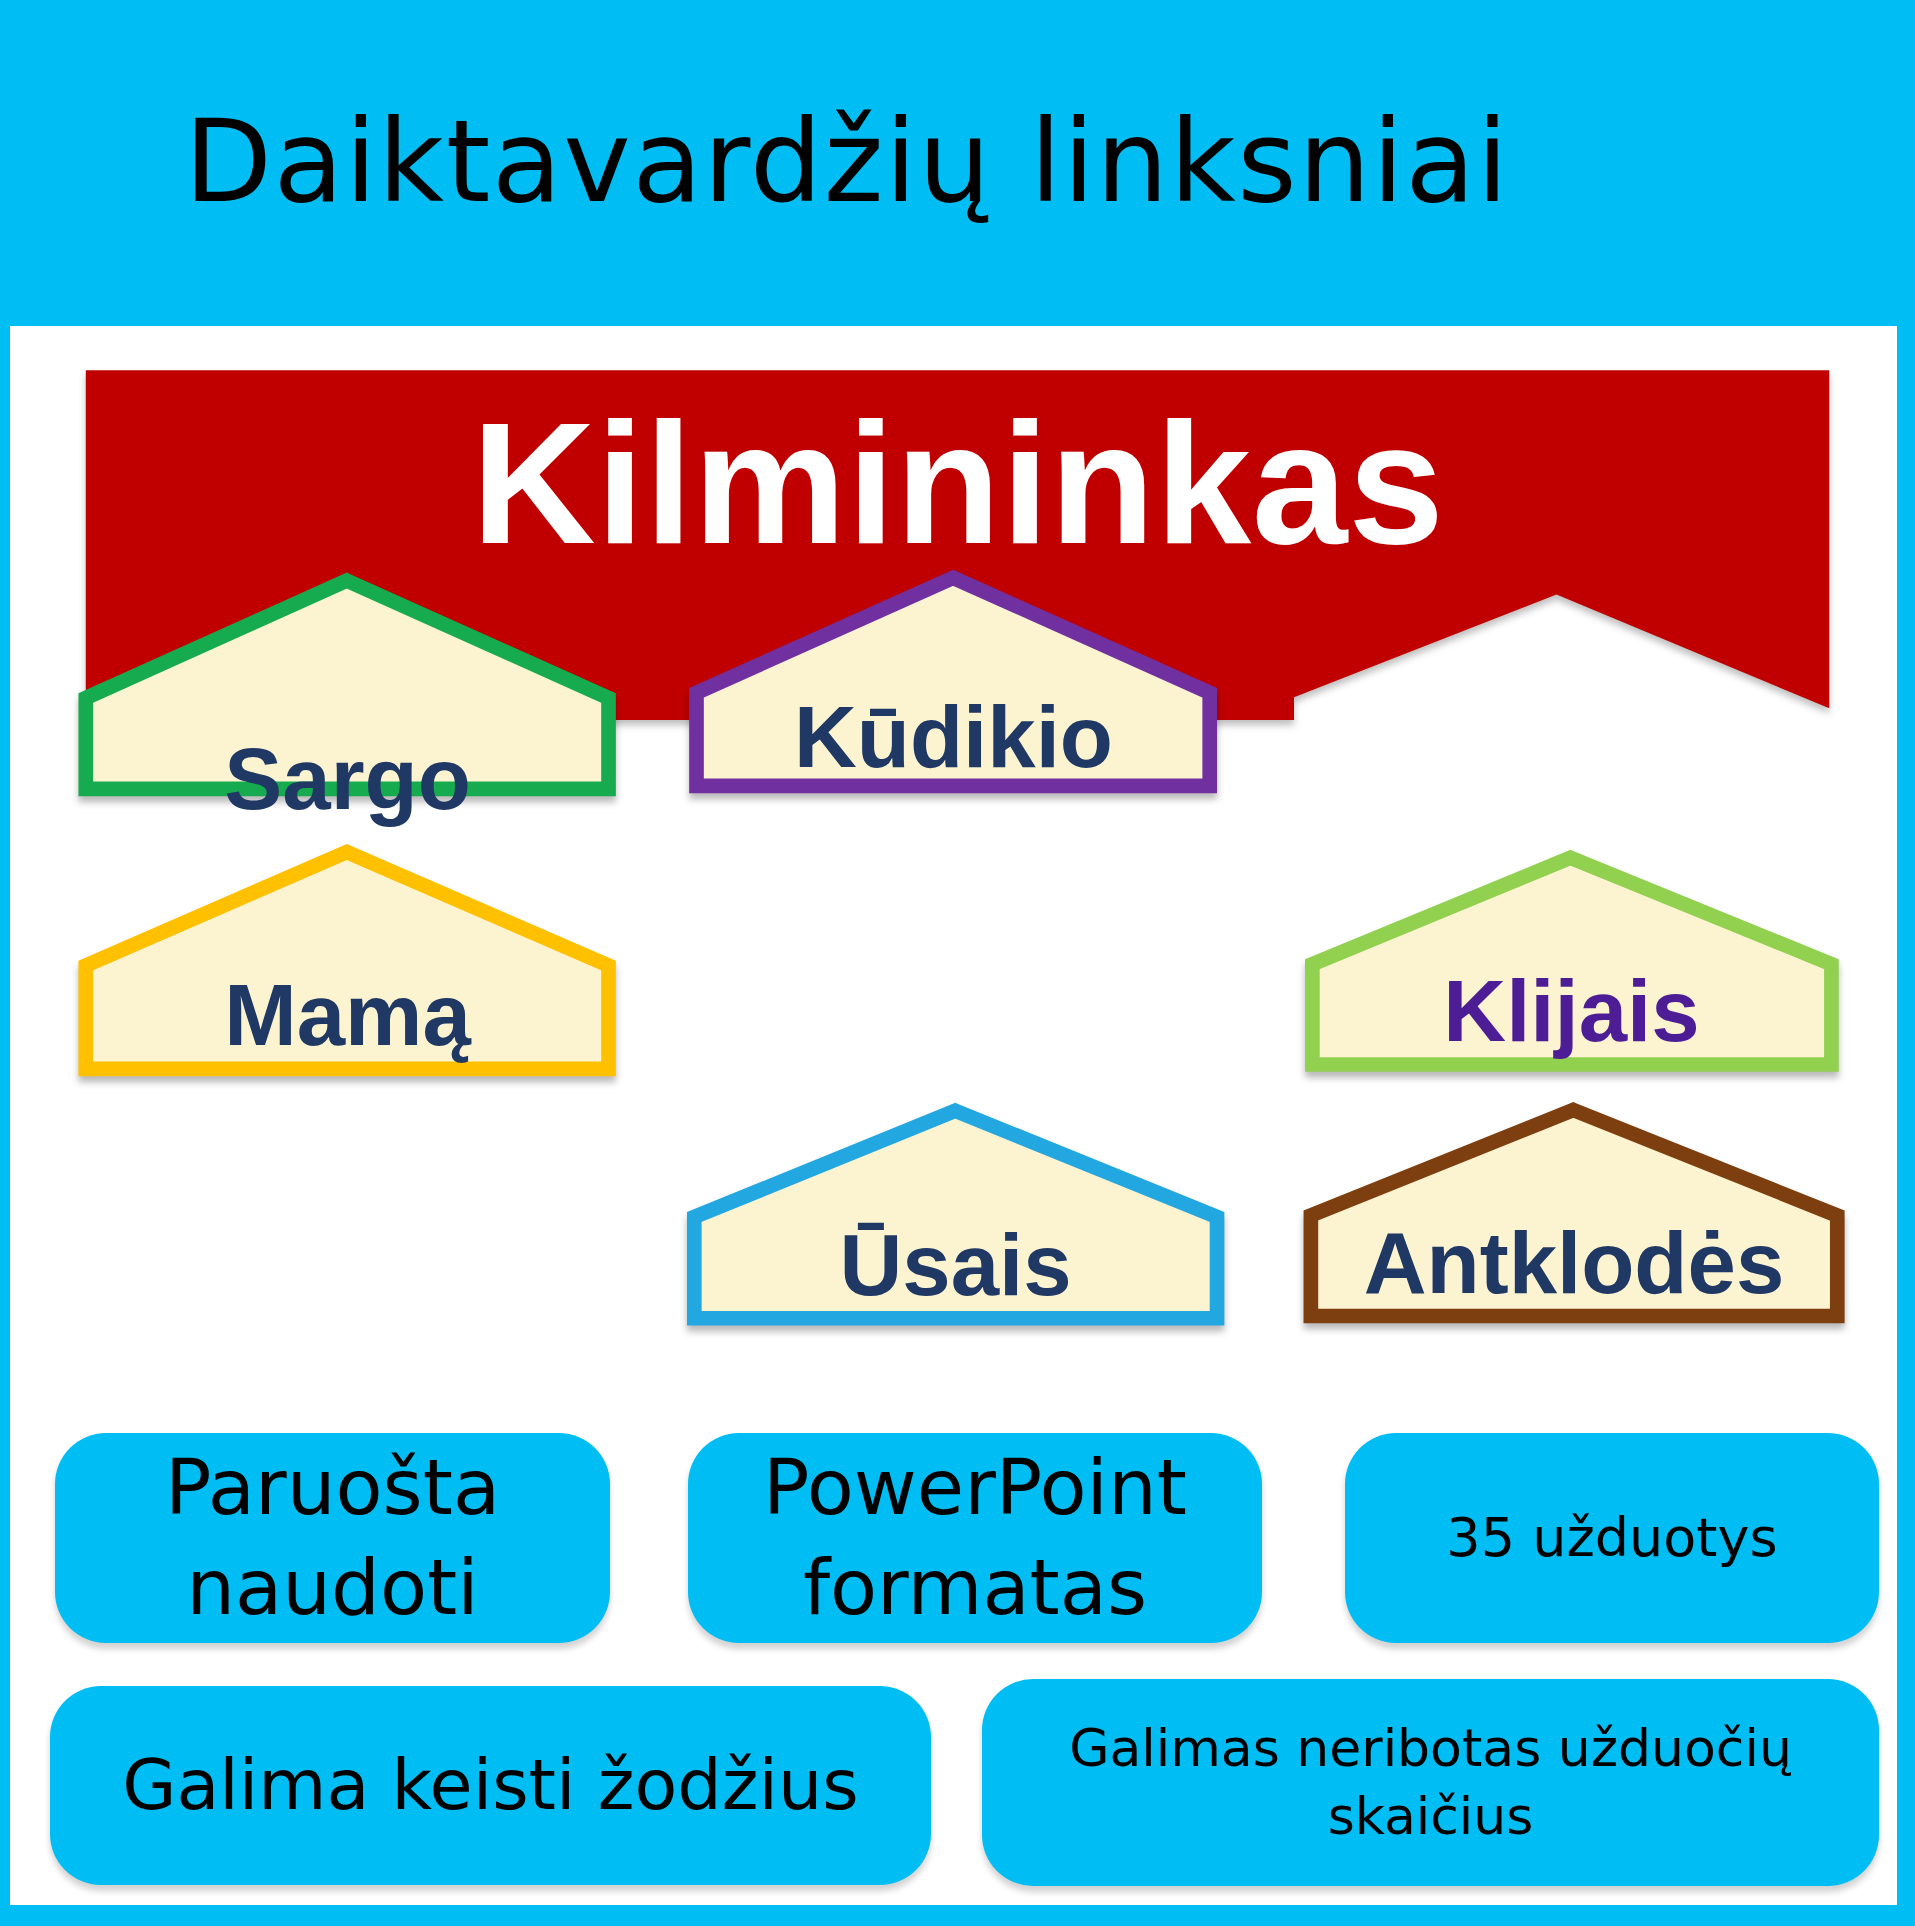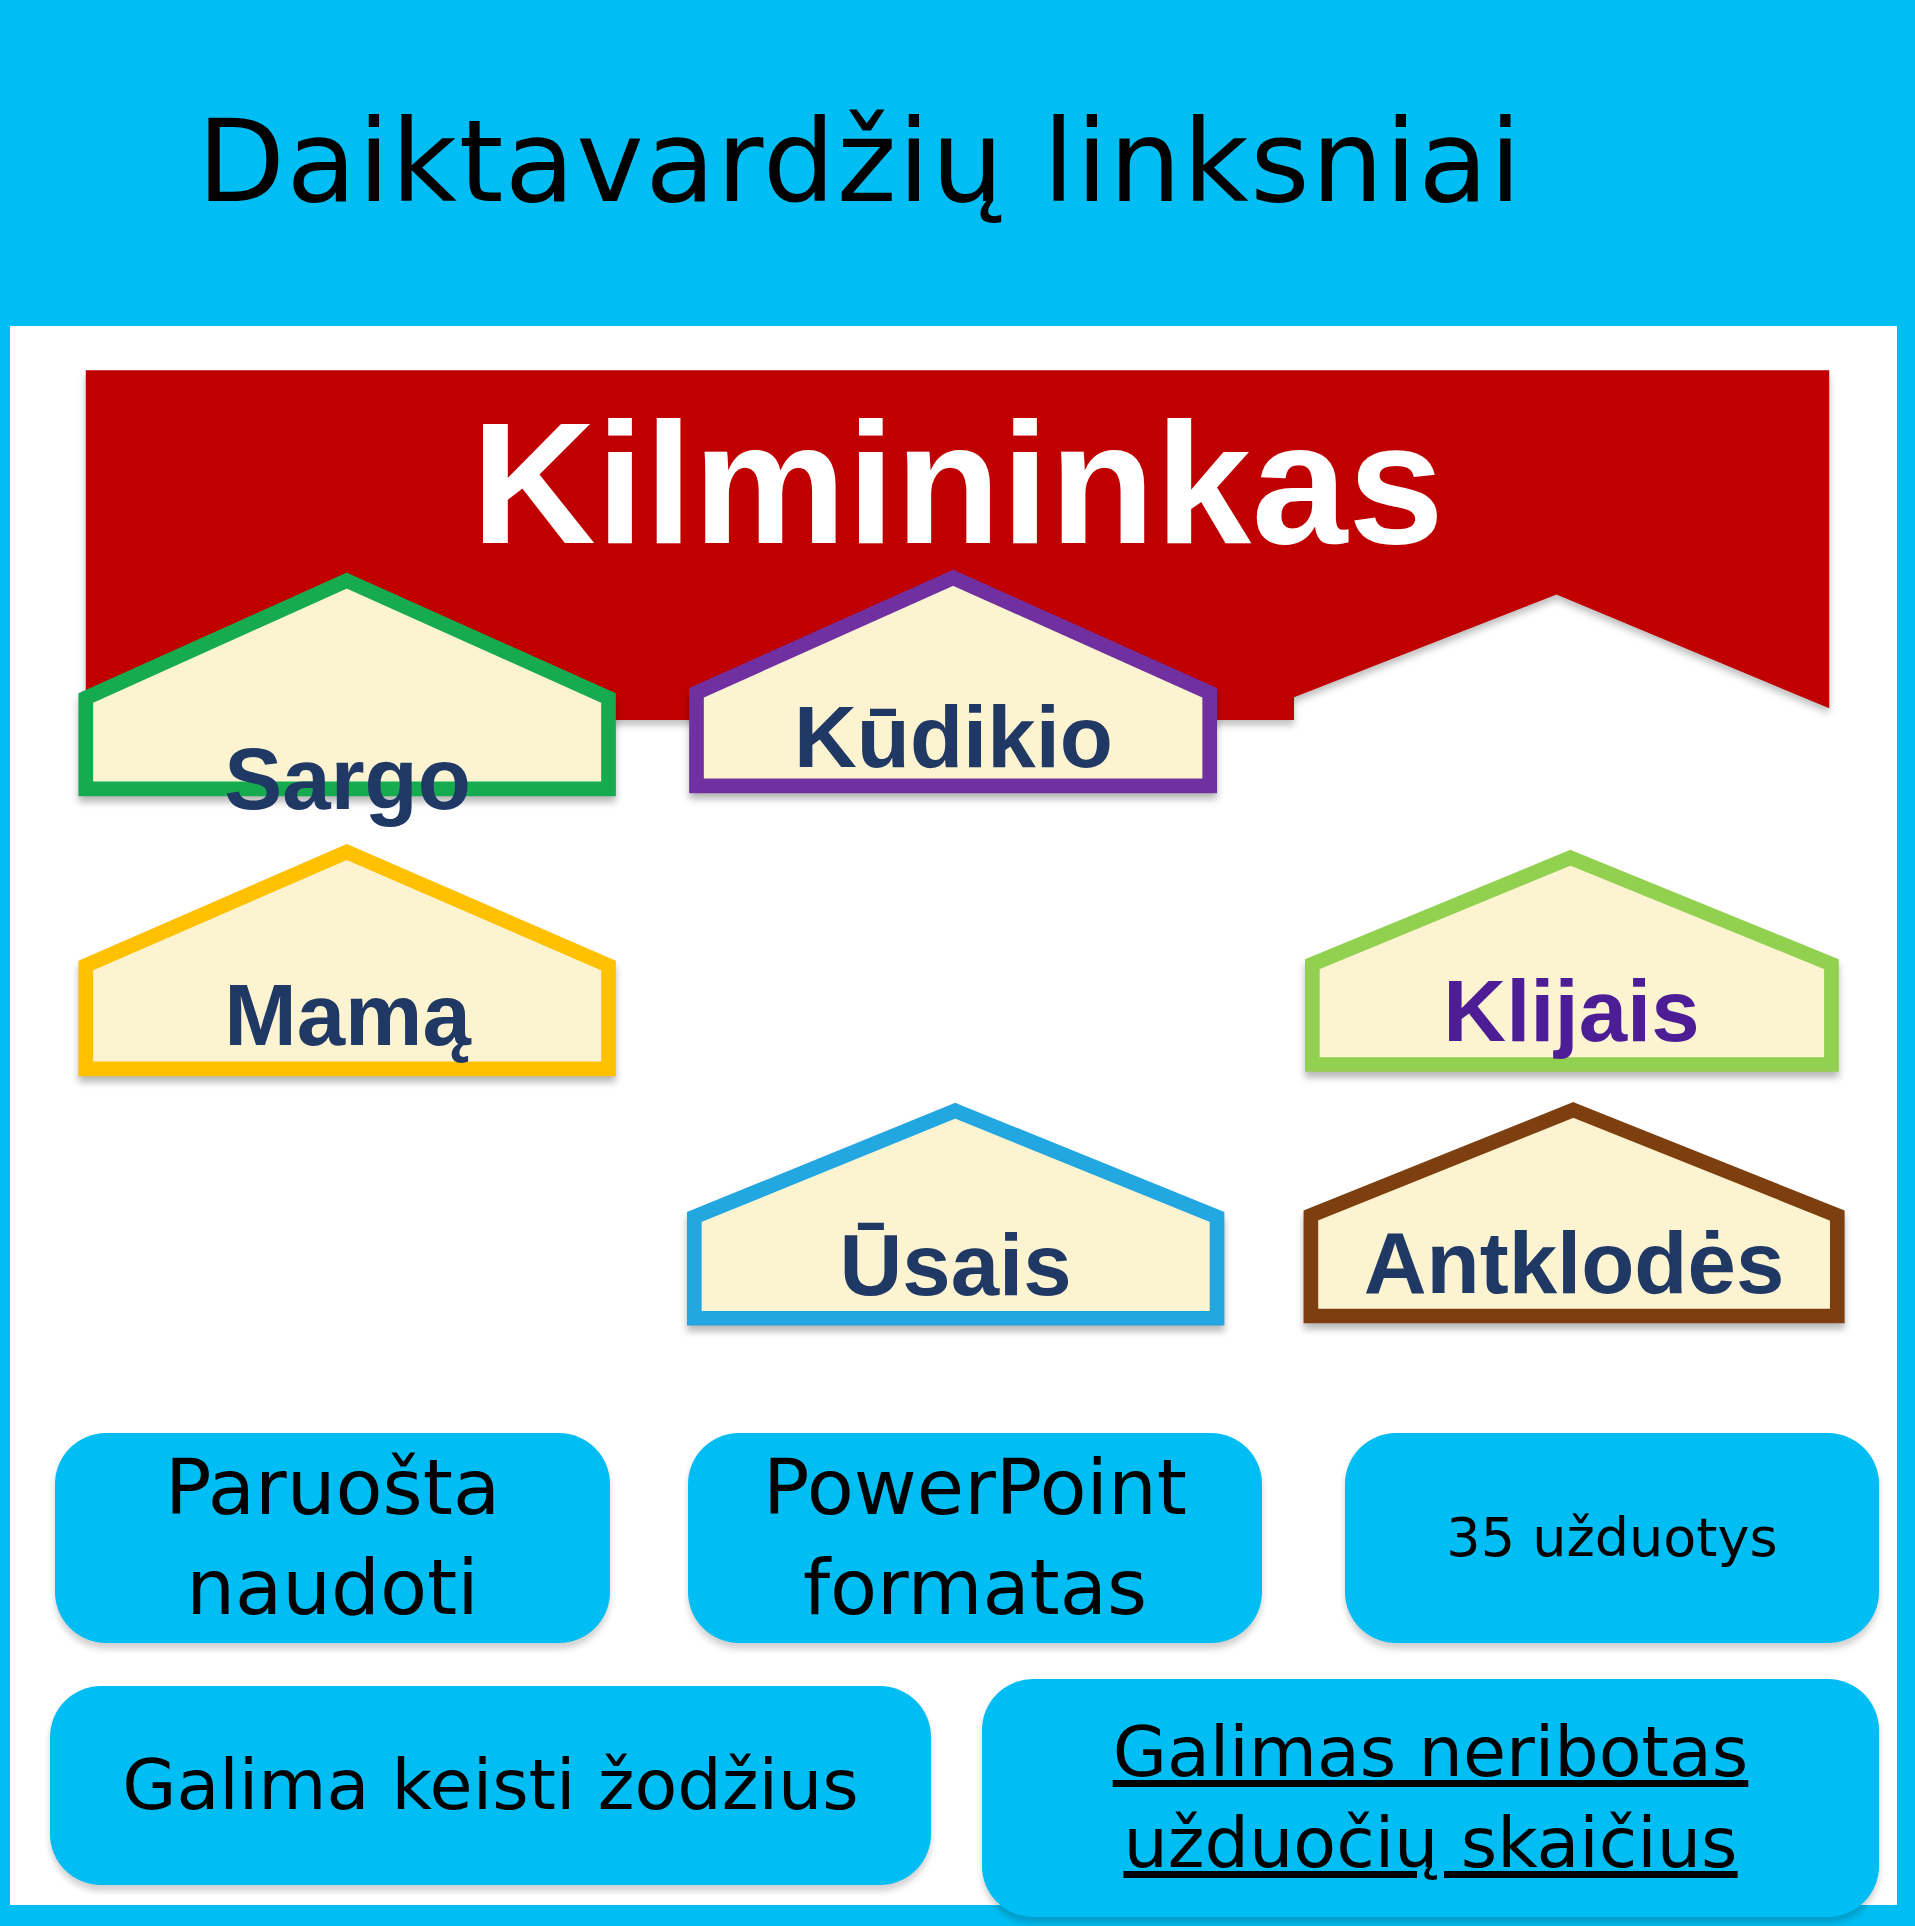--- a/index.html
+++ b/index.html
@@ -12,21 +12,20 @@
   
   .panel{
     left:9.5px;top:326px;width:1887px;height:1579px;
     background:#FFFFFF;
   }
   .page-title{
     left:0;top:22px;width:1694px;height:279px;
     display:flex;align-items:center;justify-content:center;
     font-size:114px;letter-spacing:1.5px;
     font-family:"DejaVu Sans",sans-serif;
-    padding-left:13px;
   }
   .shapes{left:0;top:0;width:1915px;height:1926px;pointer-events:none;}
   .ribbon{filter:drop-shadow(0 7px 5px rgba(0,0,0,.25));}
   .house{filter:drop-shadow(0 8px 5px rgba(0,0,0,.28));}
   .house-label{
     display:flex;align-items:center;justify-content:center;
     font-family:"Liberation Sans",sans-serif;font-weight:700;
     font-size:87px;
   }
   .banner-label{
@@ -41,21 +40,21 @@
     text-align:center;
     font-family:"DejaVu Sans",sans-serif;
     box-shadow:0 5.1px 6.6px rgba(0,0,0,.18);
     line-height:1.3;
     padding:0 13px;box-sizing:border-box;
   }
   .f1{left:55px;top:1433px;width:555px;height:210px;font-size:77px;}
   .f2{left:688px;top:1433px;width:574px;height:210px;font-size:77px;}
   .f3{left:1345px;top:1433px;width:534px;height:210px;font-size:54px;white-space:nowrap;}
   .f4{left:50px;top:1686px;width:881px;height:199px;font-size:70px;white-space:nowrap;}
-  .f5{left:982px;top:1679px;width:897px;height:238px;font-size:70px;text-decoration:underline;}
+  .f5{left:982px;top:1679px;width:897px;height:207px;font-size:52px;}
   .lbl-sargo   {left:86px; top:734px; width:523px;height:89px;}
   .lbl-kudikio {left:697px; top:691px; width:513px;height:92px;}
   .lbl-mama    {left:86px; top:963px;width:523px;height:103px;}
   .lbl-klijais {left:1312px;top:961px;width:519px;height:100px;}
   .lbl-usais   {left:694px; top:1214px;width:523px;height:101px;}
   .lbl-antklodes{left:1311px;top:1213px;width:526px;height:100px;}
 </style>
 </head>
 <body>
 

